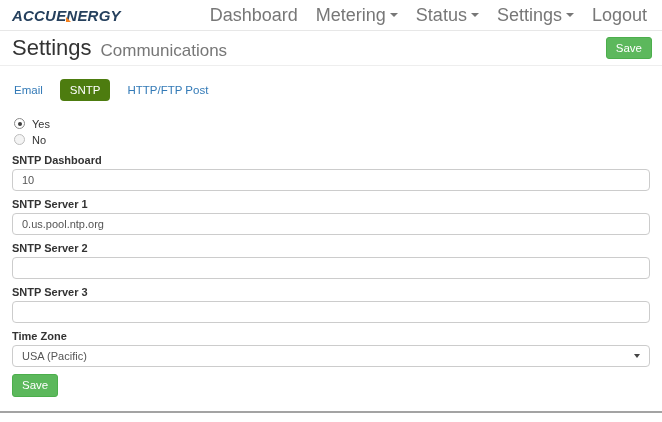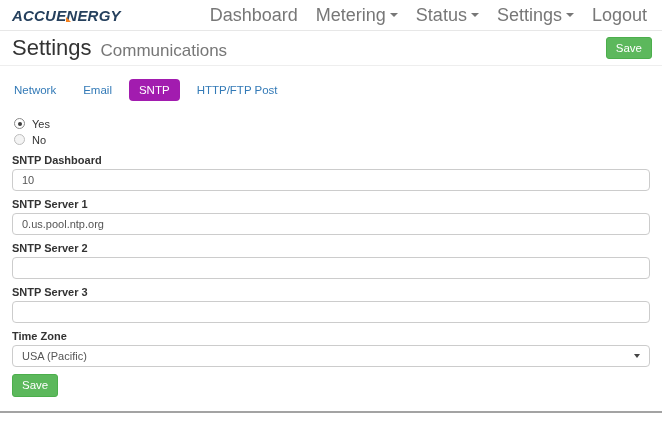--- a/index.html
+++ b/index.html
@@ -88,21 +88,21 @@
   .tabs { display: flex; align-items: center; padding: 13px 12px 0 4px; }
   .tab {
     font-size: 11.5px;
     color: #337ab7;
     padding: 5px 10px;
     margin-right: 7px;
     border-radius: 4px;
     cursor: pointer;
     white-space: nowrap;
   }
-  .tab.active { background: #a21caf; color: #fff; }
+  .tab.active { background: #4d7c0f; color: #fff; }
 
   
   .content { padding: 0 12px; }
   .field-label {
     display: block;
     font-size: 11px;
     font-weight: bold;
     color: #333;
     line-height: 12px;
     margin-bottom: 3px;
@@ -193,21 +193,20 @@
     </div>
   </div>
 
   <div class="page-header">
     <span class="page-title">Settings</span>
     <span class="page-subtitle">Communications</span>
     <button class="btn-save header-save">Save</button>
   </div>
 
   <div class="tabs">
-    <div class="tab">Network</div>
     <div class="tab">Email</div>
     <div class="tab active">SNTP</div>
     <div class="tab">HTTP/FTP Post</div>
   </div>
 
   <div class="content">
 
     <div class="enable-group">
       <div class="radio-rows">
         <div class="radio-row">

